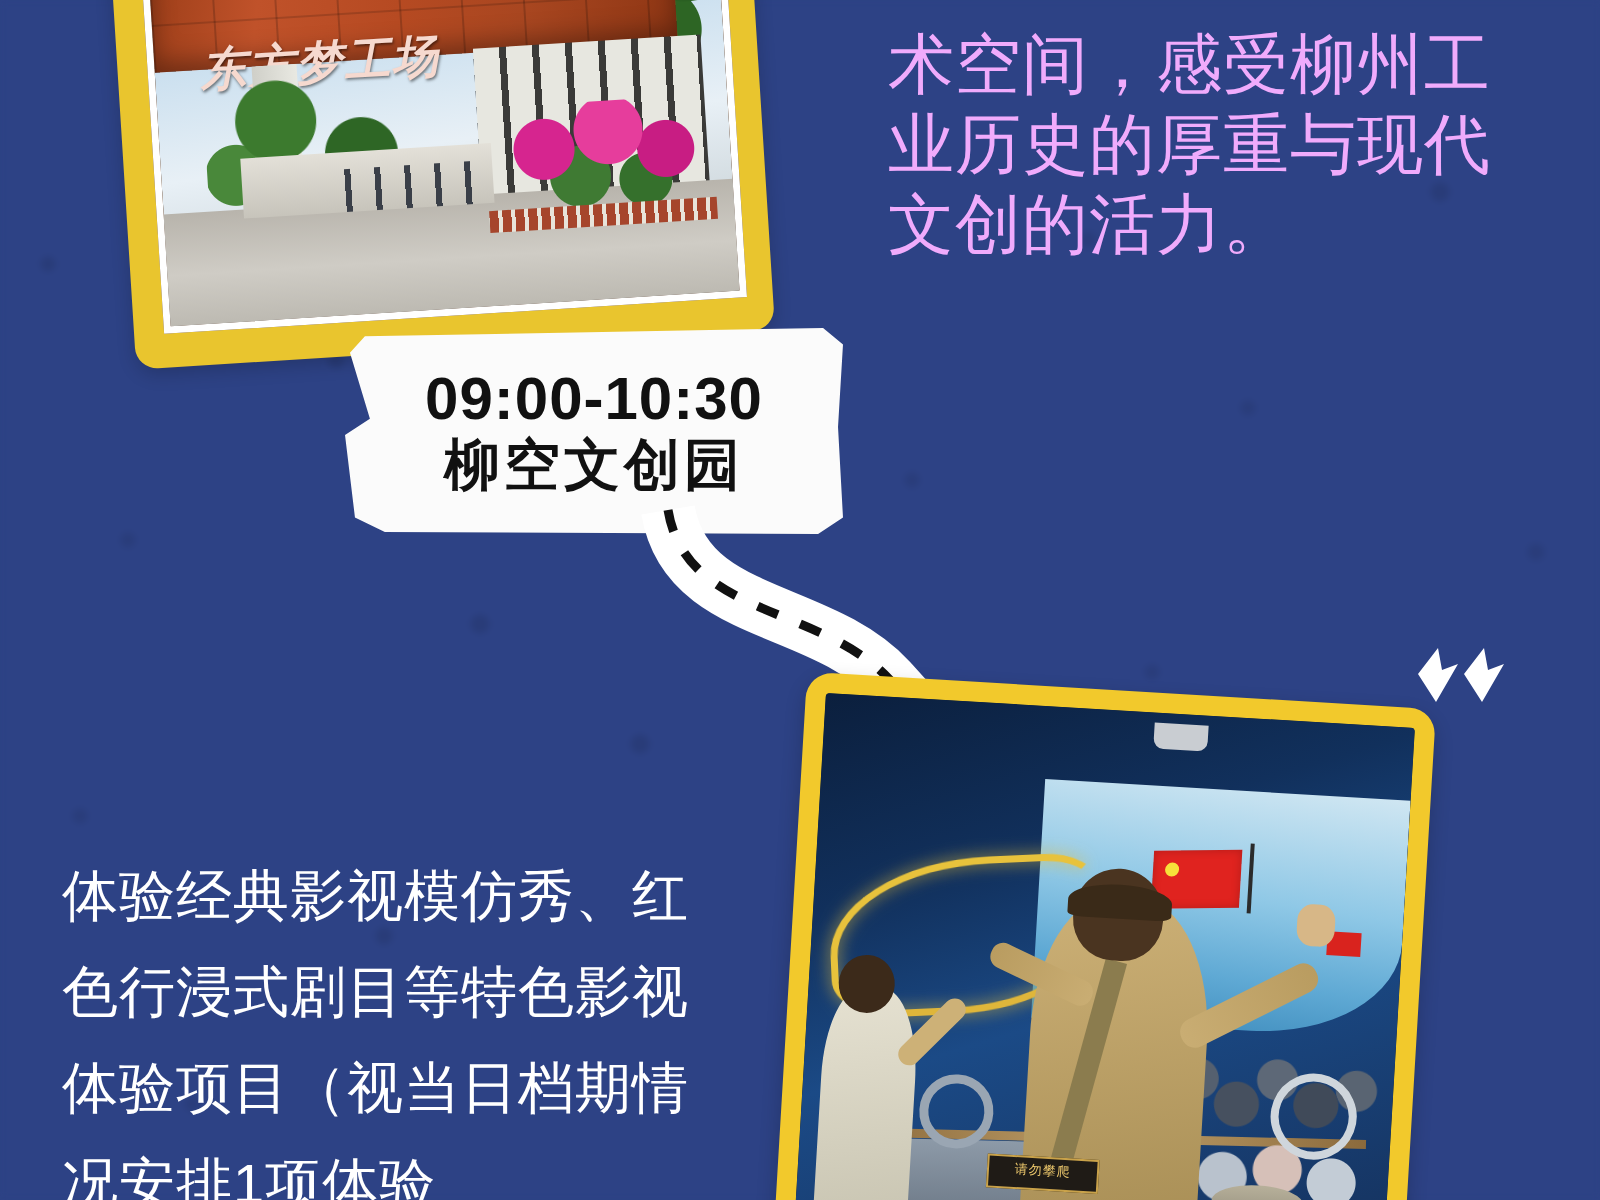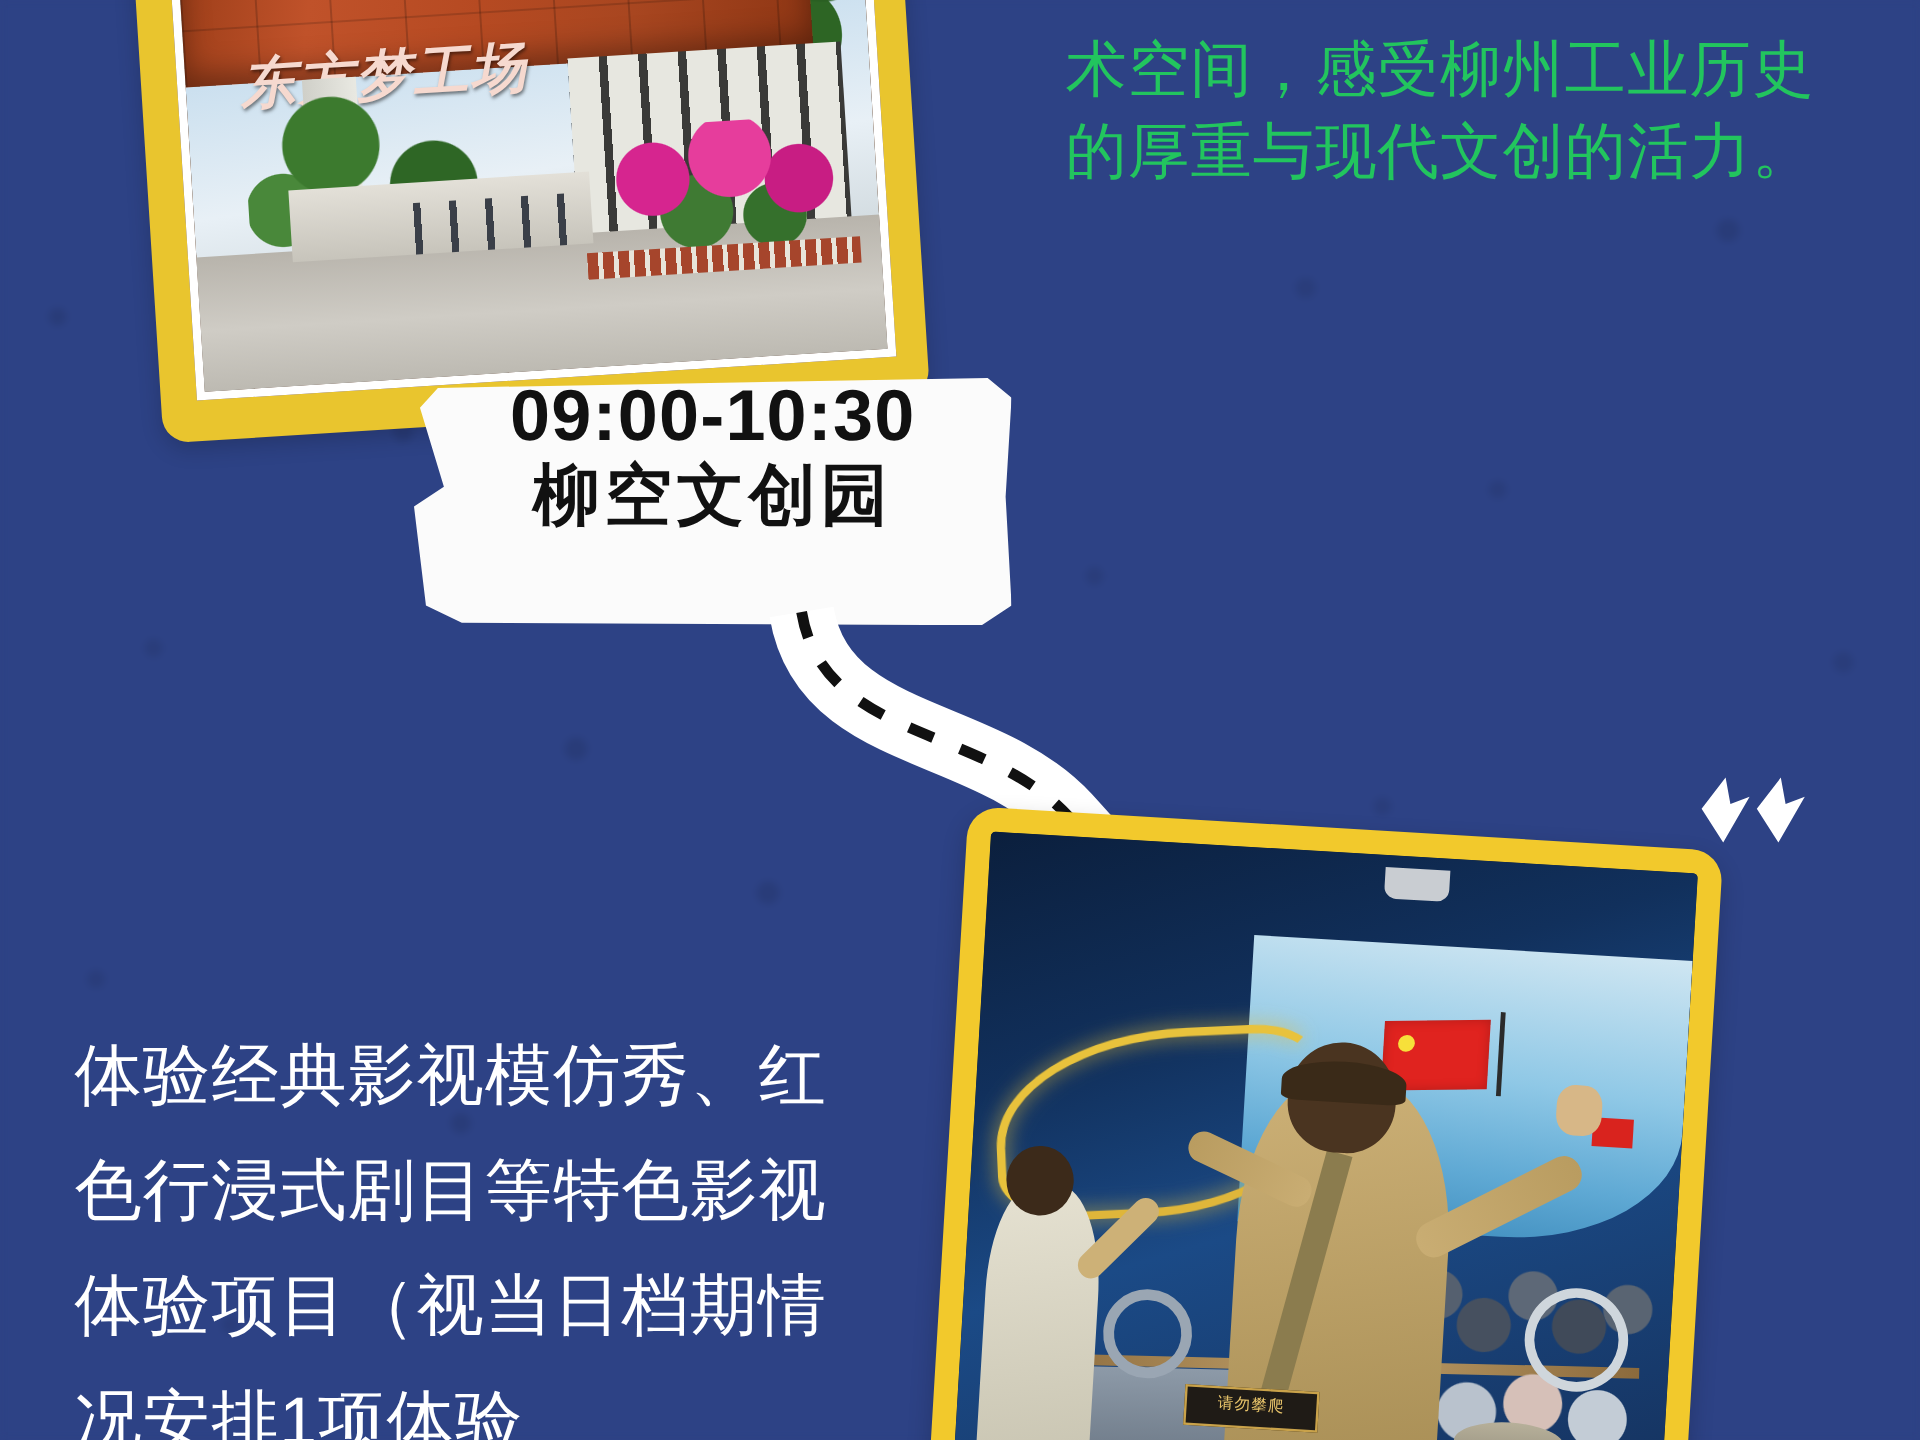--- a/index.html
+++ b/index.html
@@ -34,21 +34,21 @@
       radial-gradient(circle at 72% 56%, rgba(0,0,0,.08) 0 7px, transparent 8px),
       radial-gradient(circle at 88% 60%, rgba(0,0,0,.08) 0 8px, transparent 9px),
       radial-gradient(circle at 62% 72%, rgba(0,0,0,.07) 0 7px, transparent 8px),
       radial-gradient(circle at 34% 4%,  rgba(0,0,0,.07) 0 7px, transparent 8px);
     filter:blur(3px);
   }
 
   
   #intro-text{
     position:absolute; left:888px; top:24px; width:640px;
-    color:#22c55e; font-size:51px; line-height:68px;
+    color:#f0abfc; font-size:66px; line-height:80px;
     font-weight:400; letter-spacing:1px;
     white-space:pre-wrap;
   }
 
   
   #feature-text{
     position:absolute; left:62px; top:848px; width:660px;
     color:#ffffff; font-size:56px; line-height:96px;
     font-weight:400; letter-spacing:1px;
     white-space:pre-wrap;
@@ -120,26 +120,26 @@
       radial-gradient(circle at 22% 40%,#d6258f 0 30px,transparent 31px),
       radial-gradient(circle at 52% 26%,#e63d9c 0 34px,transparent 35px),
       radial-gradient(circle at 78% 46%,#c81d83 0 28px,transparent 29px),
       radial-gradient(circle at 38% 66%,#3f7a33 0 30px,transparent 31px),
       radial-gradient(circle at 68% 72%,#35702c 0 26px,transparent 27px);}
   .gate-pots{position:absolute;right:3%;bottom:17%;width:40%;height:5%;
     background:repeating-linear-gradient(90deg,#a6452c 0 9px,#e8e4da 9px 13px);}
 
   
   #time-badge{
-    position:absolute; left:345px; top:315px;
+    position:absolute; left:345px; top:328px;
     width:498px; height:206px;
     background:#fbfbfb;
     clip-path:polygon(4% 4%, 96% 0%, 100% 8%, 99% 48%, 100% 92%, 95% 100%, 8% 99%, 2% 92%, 0% 52%, 5% 44%, 1% 12%);
     display:flex; flex-direction:column;
-    align-items:center; justify-content:flex-start;
+    align-items:center; justify-content:center;
     box-shadow:0 5px 14px rgba(0,0,0,.2);
   }
   #time-badge-time{
     color:#111111; font-size:60px; font-weight:700;
     letter-spacing:1px; line-height:1.05;
   }
   #time-badge-place{
     color:#111111; font-size:56px; font-weight:700;
     letter-spacing:4px; margin-top:6px; line-height:1.05;
   }

